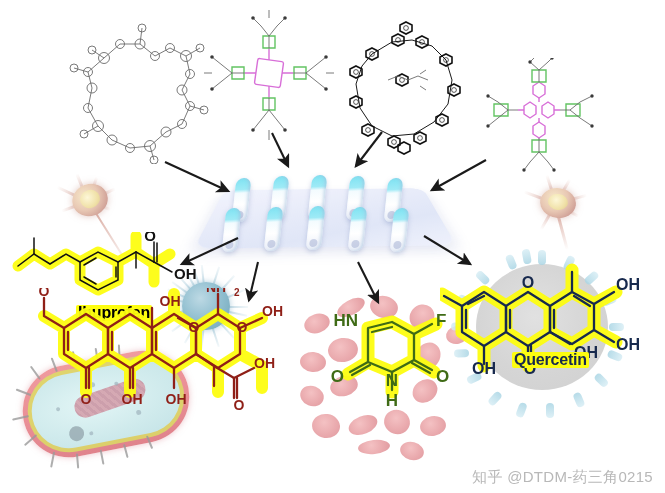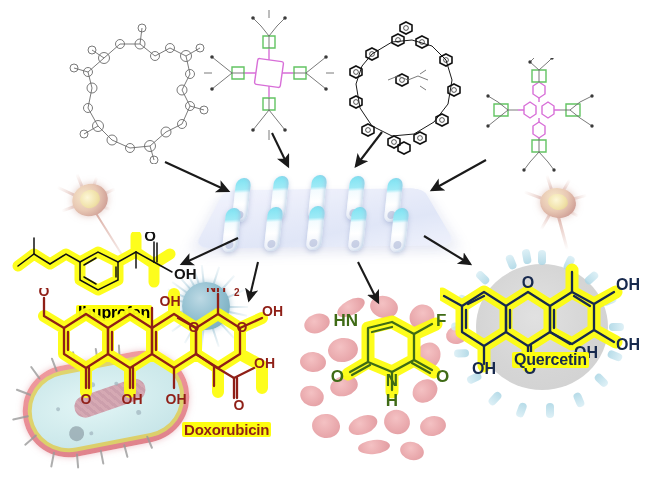--- a/index.html
+++ b/index.html
@@ -510,21 +510,20 @@
     <text class="atom" x="142" y="18" font-size="14" fill="#8f1f17" text-anchor="middle">OH</text>
     <text class="atom" x="166" y="44" font-size="14" fill="#8f1f17" text-anchor="middle">O</text>
     <text class="atom" x="214" y="44" font-size="14" fill="#8f1f17" text-anchor="middle">O</text>
     <text class="atom" x="226" y="80" font-size="14" fill="#8f1f17">OH</text>
     <text class="atom" x="211" y="122" font-size="14" fill="#8f1f17" text-anchor="middle">O</text>
     <text class="atom" x="58" y="116" font-size="14" fill="#8f1f17" text-anchor="middle">O</text>
     <text class="atom" x="104" y="116" font-size="14" fill="#8f1f17" text-anchor="middle">OH</text>
     <text class="atom" x="148" y="116" font-size="14" fill="#8f1f17" text-anchor="middle">OH</text>
     <text class="atom" x="16" y="8" font-size="14" fill="#8f1f17" text-anchor="middle">O</text>
   </svg>
-  <div class="lbl hl" style="left:182px;top:422px;font-size:15px;color:#8f1f17;">Doxorubicin</div>
 
   <svg class="chem" style="left:330px;top:312px;" width="130" height="100" viewBox="0 0 130 100">
     <g stroke="#fdfd10" stroke-width="13" stroke-linecap="round" stroke-linejoin="round" fill="none" opacity=".95">
       <path d="M38 16 L62 10 L84 22 L84 48 L62 60 L38 50 Z
                M84 22 L106 12 M38 50 L18 62 M84 48 L104 60 M62 60 L62 80"></path>
     </g>
     <g class="bond-olive" stroke-linecap="round" stroke-linejoin="round">
       <polygon points="38,16 62,10 84,22 84,48 62,60 38,50" fill="none"></polygon>
 
       <path d="M42 20 L62 15"></path>
@@ -574,14 +573,15 @@
     <text class="atom" x="0" y="36" font-size="16" fill="#17294d" text-anchor="end">HO</text>
     <text class="atom" x="88" y="30" font-size="16" fill="#17294d" text-anchor="middle">O</text>
     <text class="atom" x="176" y="32" font-size="16" fill="#17294d">OH</text>
     <text class="atom" x="176" y="92" font-size="16" fill="#17294d">OH</text>
     <text class="atom" x="134" y="100" font-size="16" fill="#17294d">OH</text>
     <text class="atom" x="44" y="116" font-size="16" fill="#17294d" text-anchor="middle">OH</text>
     <text class="atom" x="90" y="116" font-size="16" fill="#17294d" text-anchor="middle">O</text>
   </svg>
   <div class="lbl hl" style="left:512px;top:352px;font-size:16px;color:#17294d;">Quercetin</div>
 
+  <div id="watermark">知乎 @DTDM-药三角0215</div>
 
 </div>
 
 </body></html>

